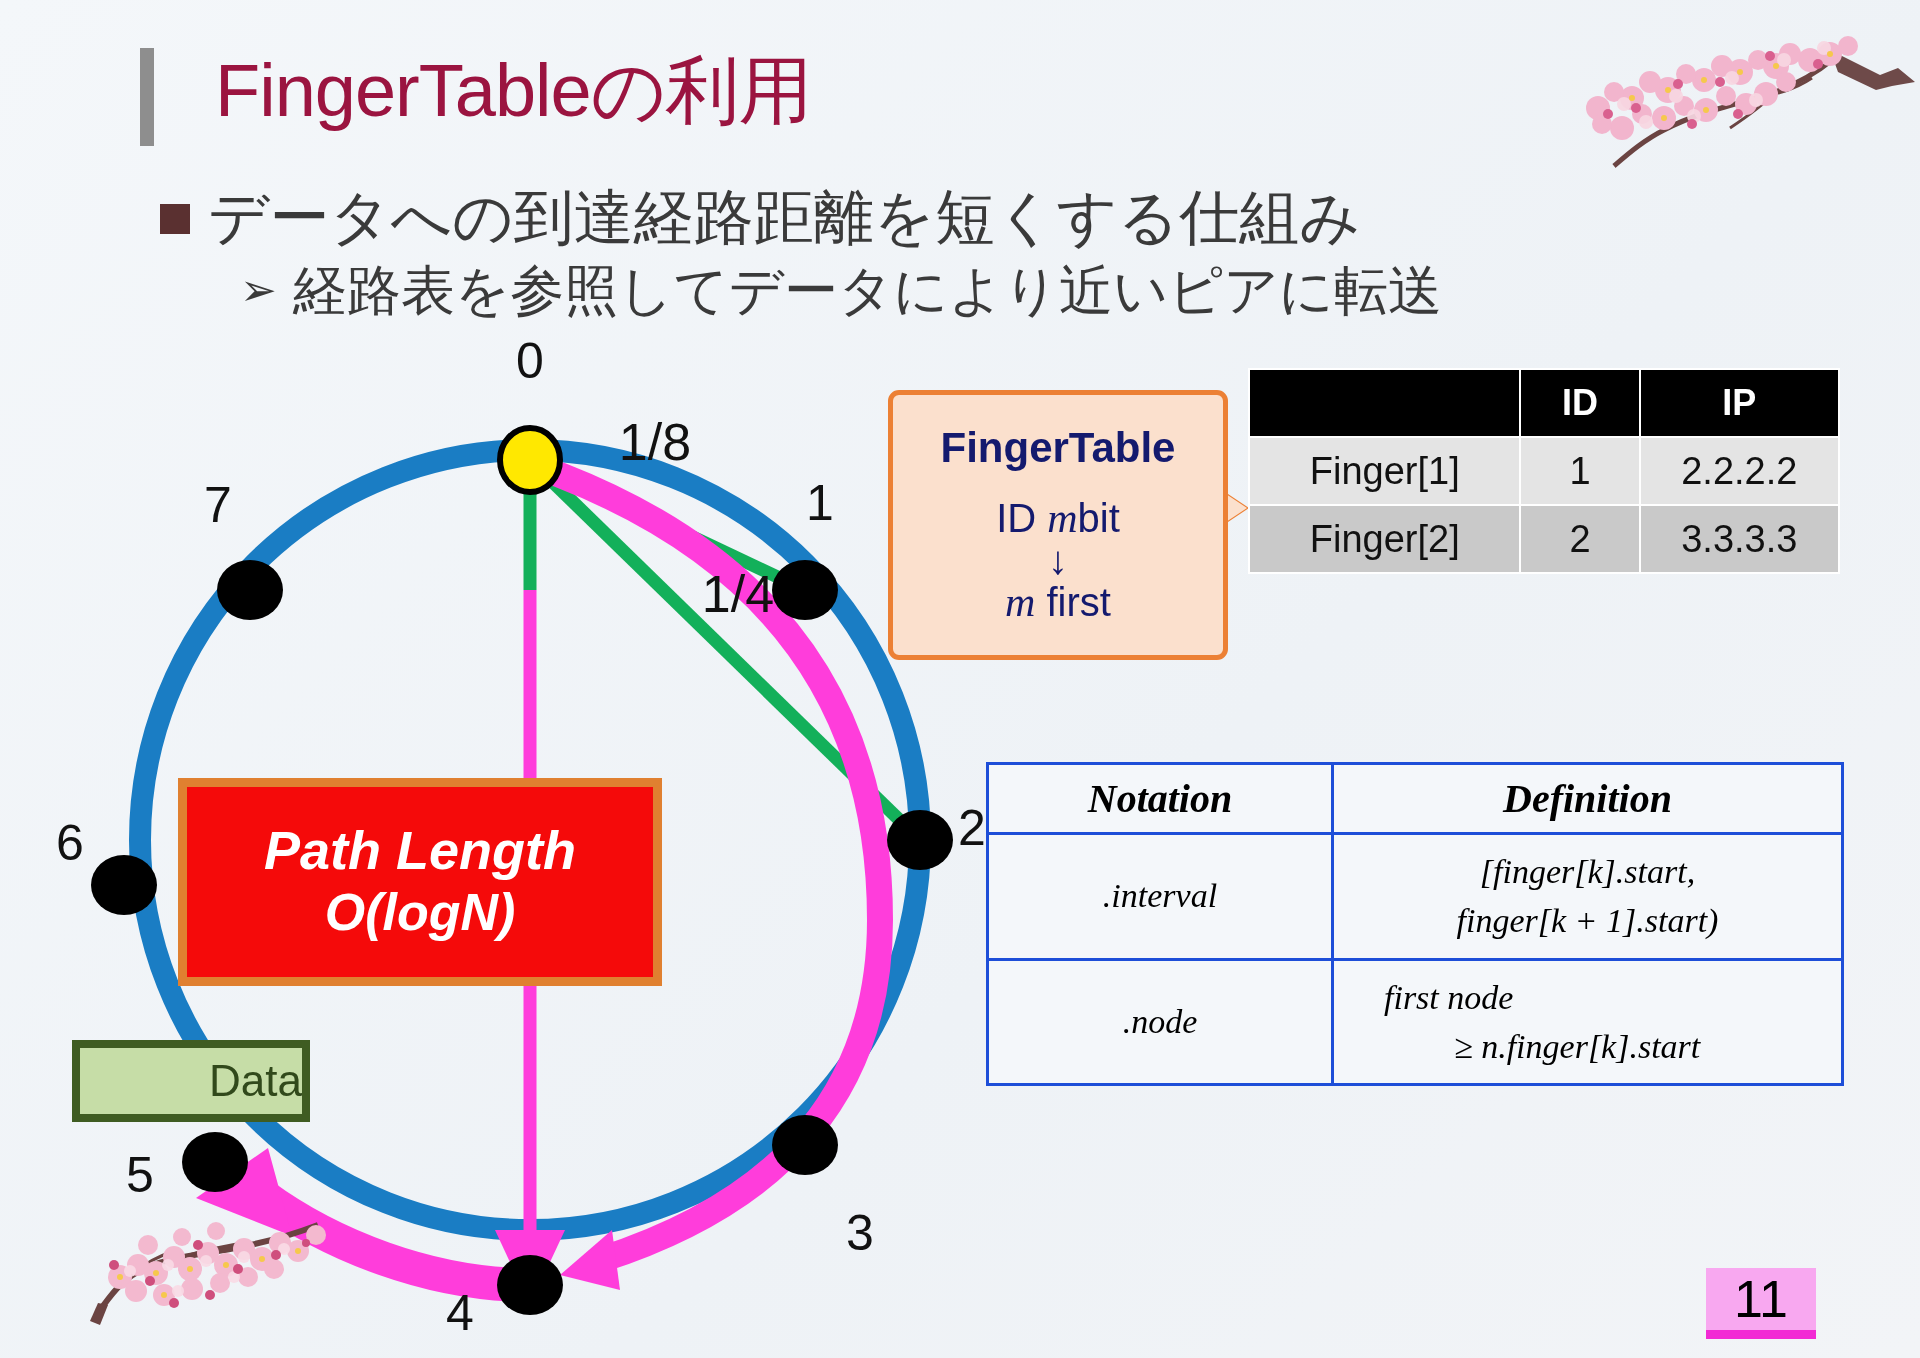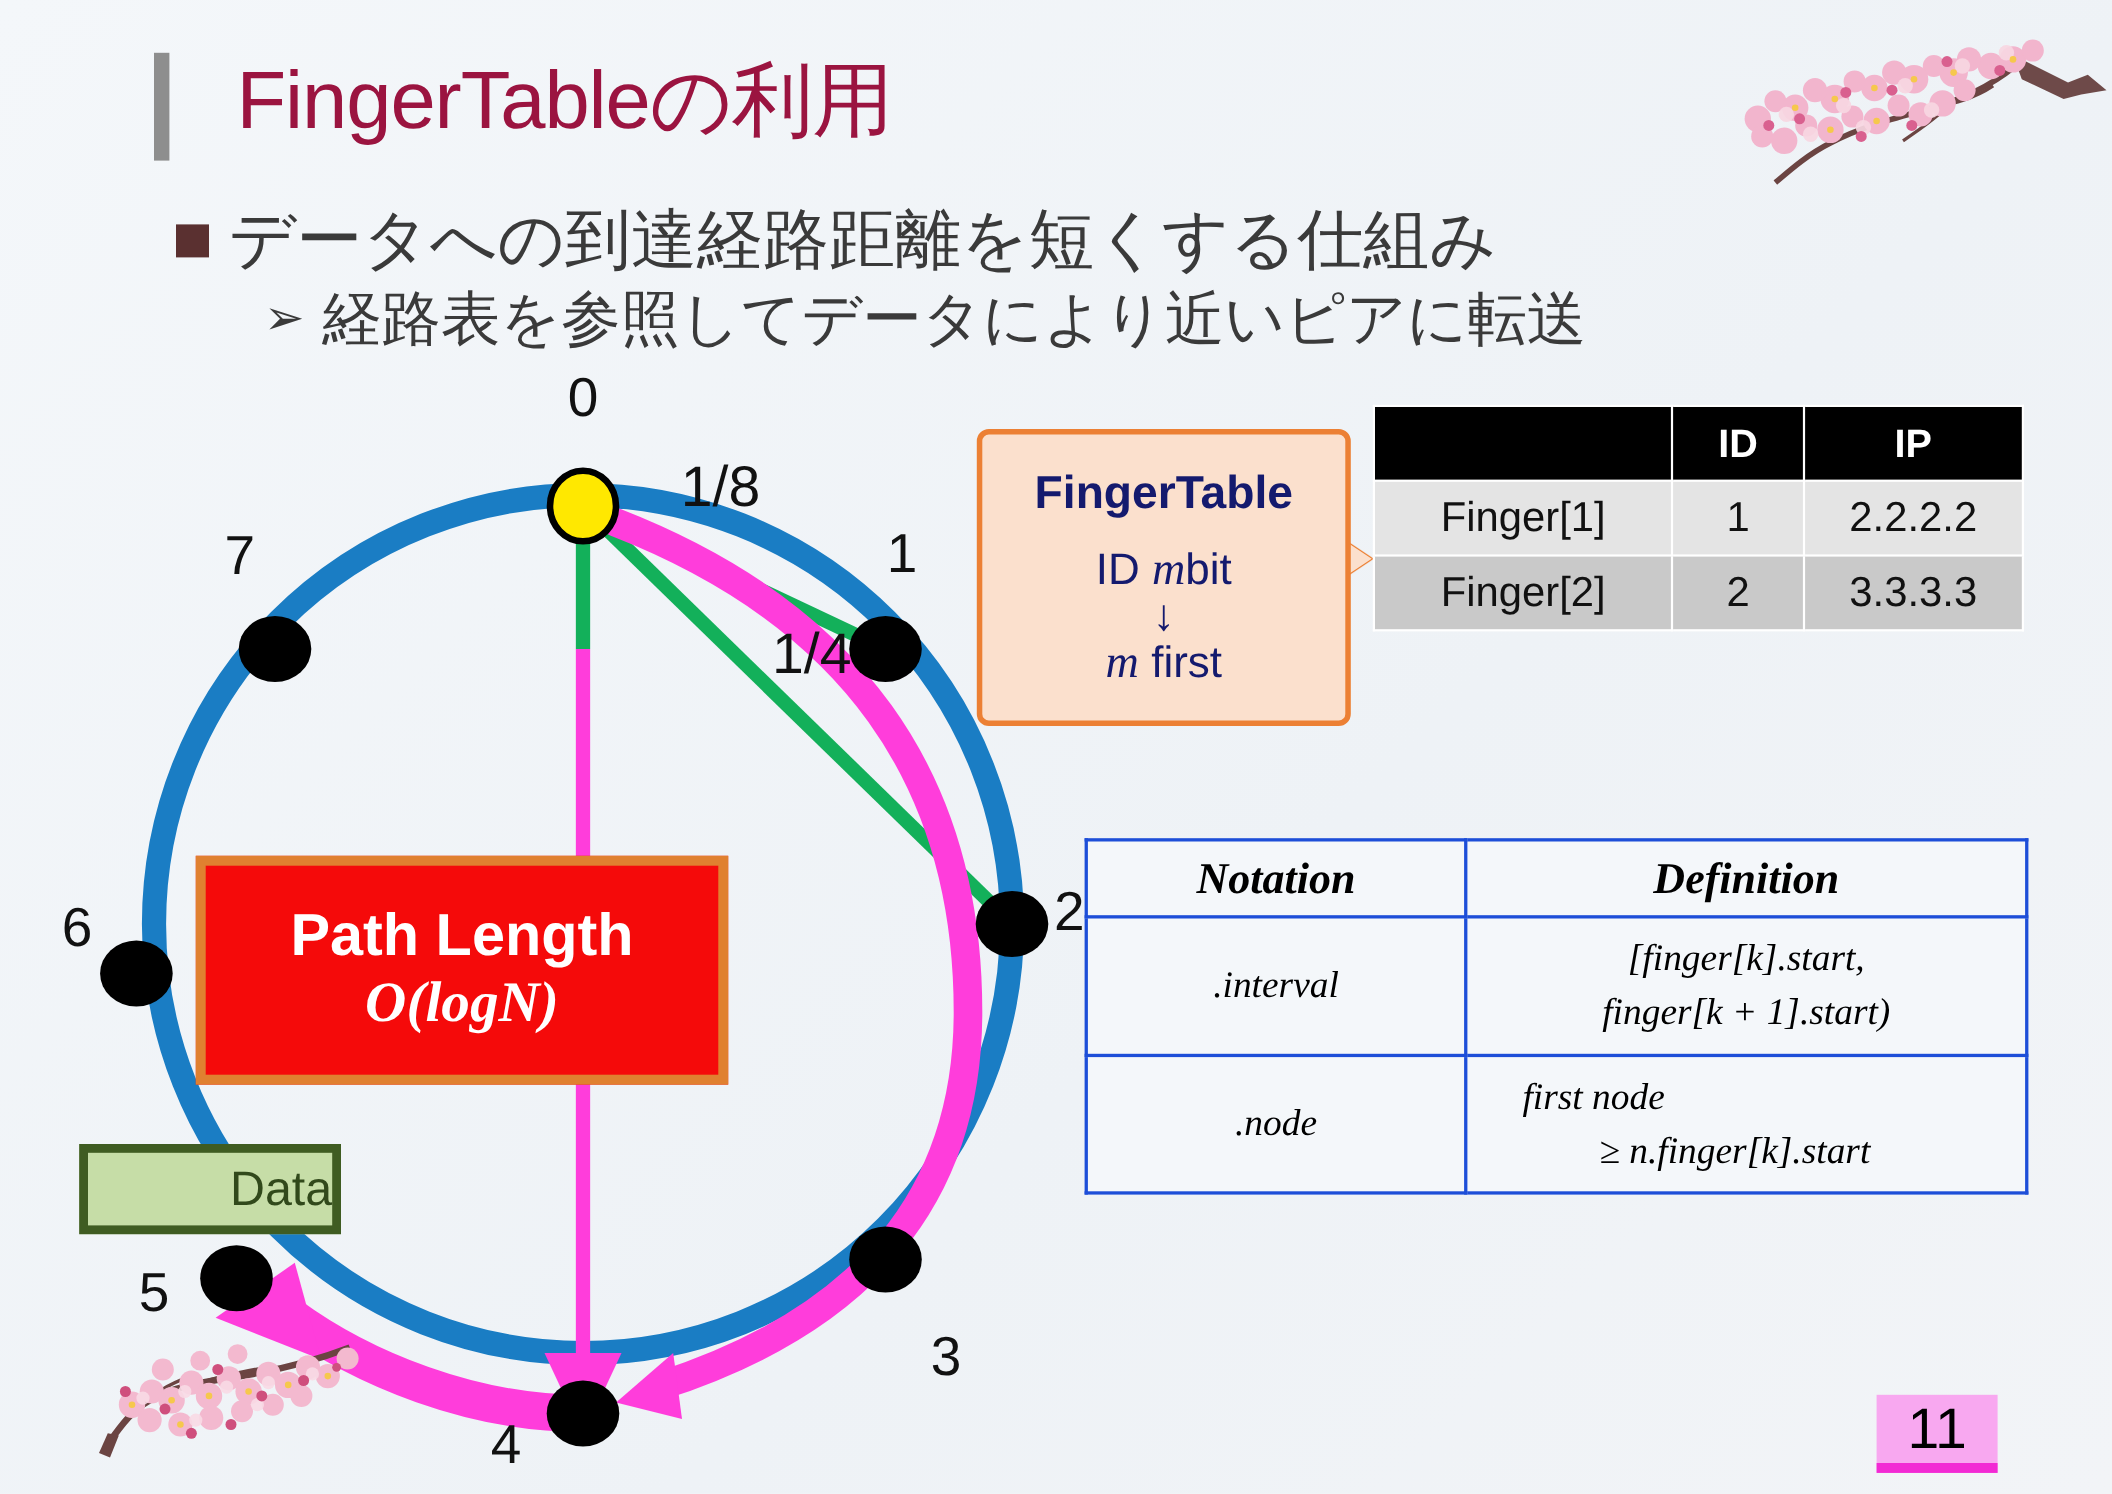--- a/index.html
+++ b/index.html
@@ -64,22 +64,22 @@
 
   
   .ring{position:absolute;left:0;top:300px;width:1000px;height:1058px;}
   .nodelabel{font-family:"Liberation Sans",sans-serif;font-size:50px;fill:#111;}
   .fraclabel{font-family:"Liberation Sans",sans-serif;font-size:52px;fill:#111;}
 
   
   .plbox{position:absolute;left:178px;top:778px;width:484px;height:208px;
     background:#f50a0a;border:9px solid #e08030;box-sizing:border-box;
     display:flex;flex-direction:column;align-items:center;justify-content:center;color:#fff;}
-  .plbox .p1{font-size:54px;font-weight:bold;line-height:1.1;}
-  .plbox .p2{font-size:52px;font-weight:bold;font-style:italic;font-family:Liberation Serif, serif;line-height:1.2;}
+  .plbox .p1{font-size:54px;font-weight:bold;line-height:1.1;font-style:italic;}
+  .plbox .p2{font-size:52px;font-weight:bold;font-style:italic;font-family:Liberation Sans, sans-serif;line-height:1.2;}
 
   
   .databox{position:absolute;left:72px;top:1040px;width:238px;height:82px;
     background:#c6dda7;border:8px solid #3f5c22;box-sizing:border-box;
     display:flex;align-items:center;justify-content:flex-end;}
   .databox span{font-size:44px;color:#31491b;}
 
   
   .pagenum{position:absolute;left:1706px;top:1268px;width:110px;height:62px;
     background:#f8a8f0;border-bottom:9px solid #f22ad4;

